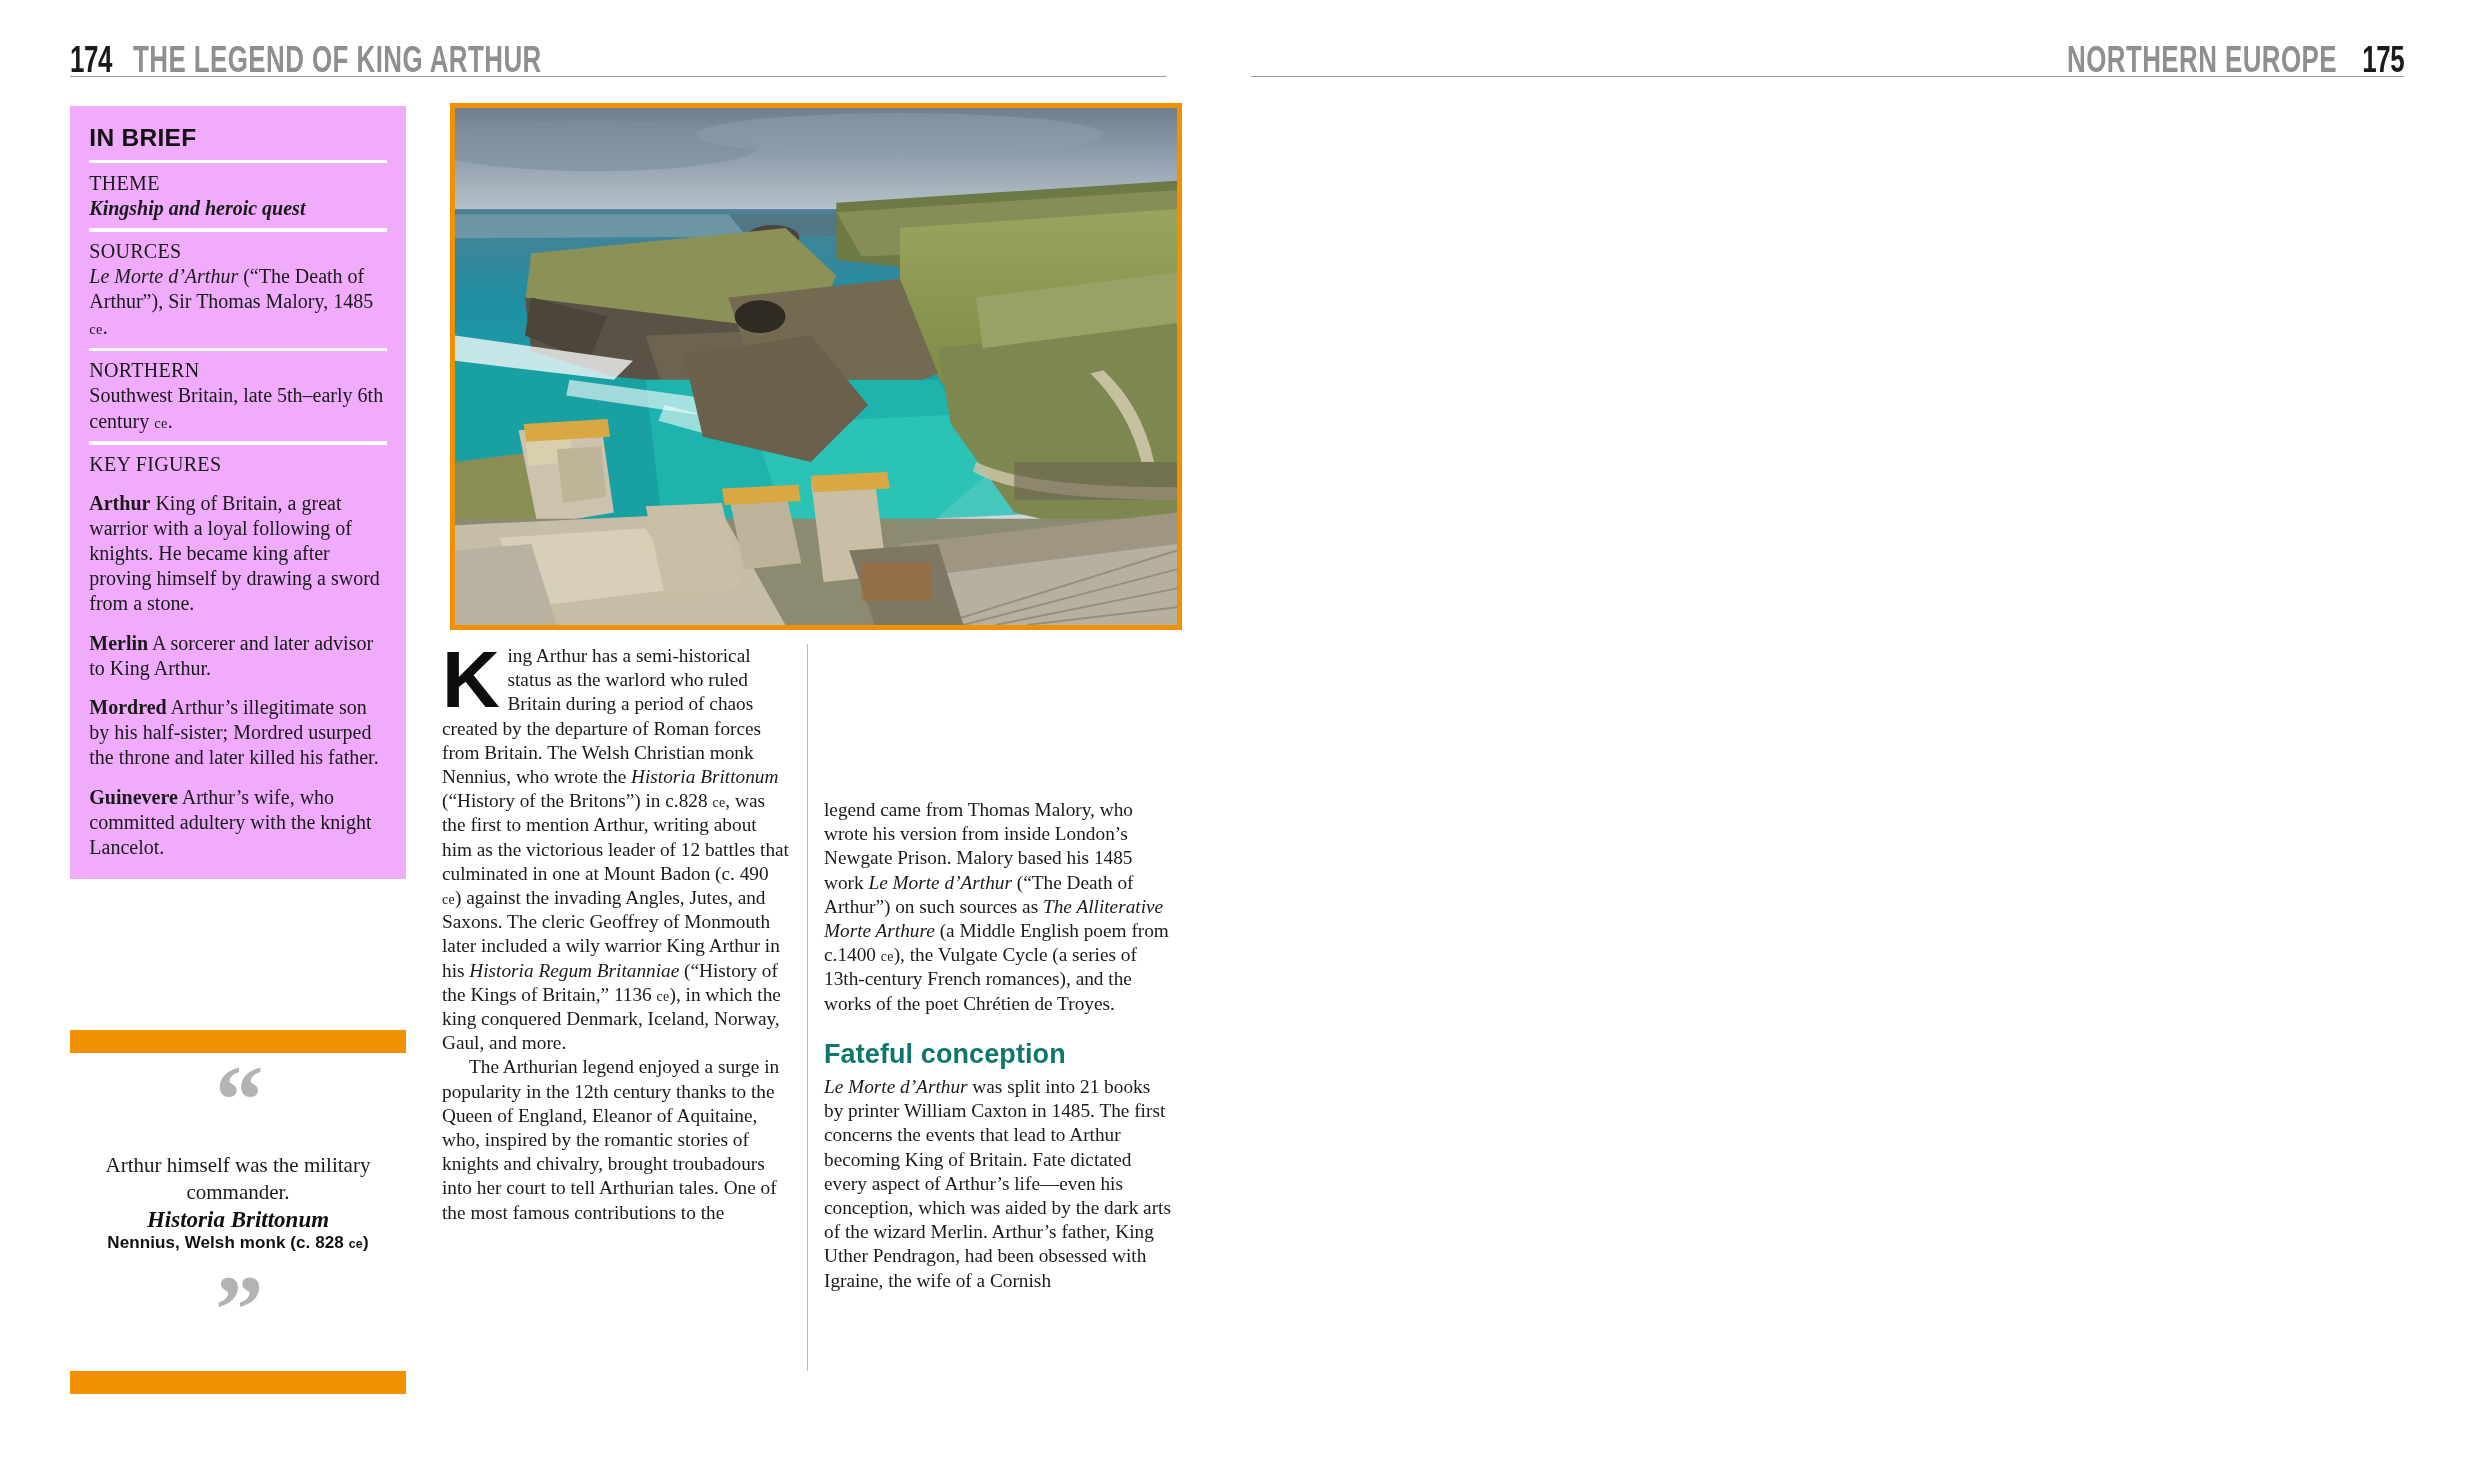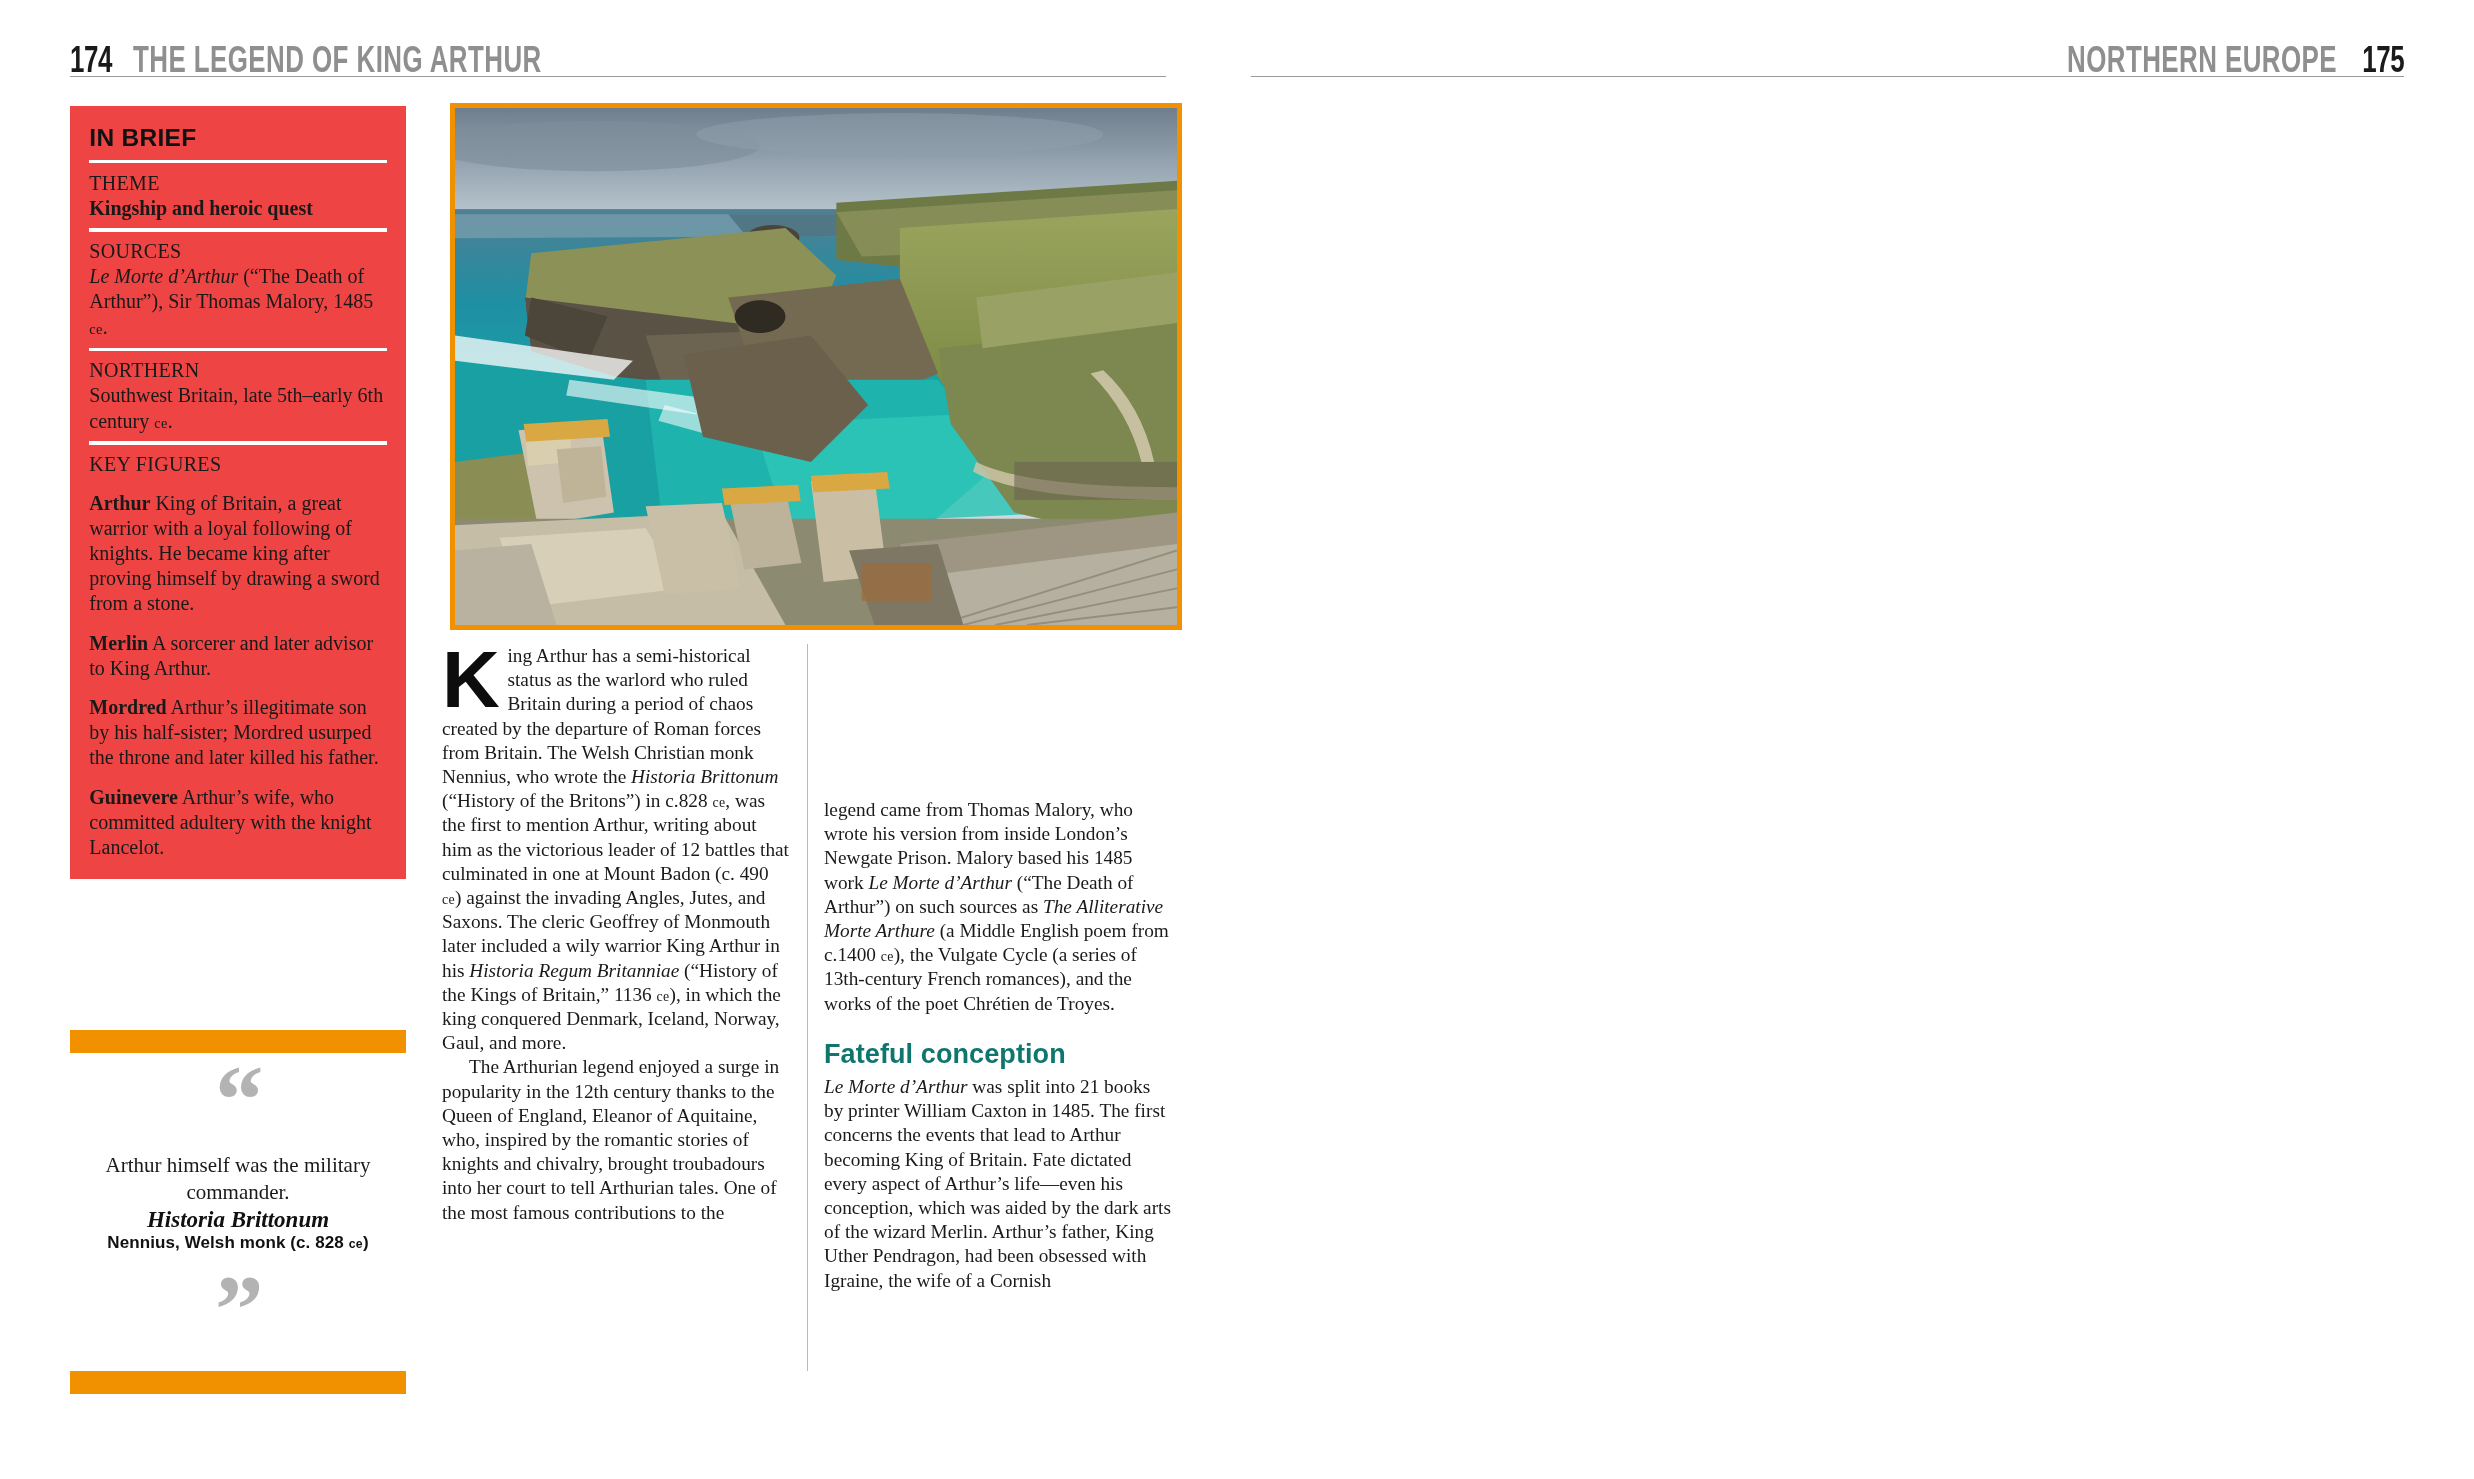--- a/index.html
+++ b/index.html
@@ -38,31 +38,31 @@
     position:absolute;height:1.3px;background:#9a9a9a;top:76px;
   }
   .rule-left{left:70px;width:1096px;}
   .rule-right{left:14px;right:70px;}
 
   
   .col{position:absolute;box-sizing:border-box;}
 
   .inbrief{
     position:absolute;left:70px;top:106px;width:336px;
-    background:#ef4444;padding:18px 19.3px 19.3px 19.3px;box-sizing:border-box;
+    background:#f0abfc;padding:18px 19.3px 19.3px 19.3px;box-sizing:border-box;
   }
   .inbrief h2{
     margin:0 0 2.6px 0;
     font-family:"Liberation Sans",sans-serif;font-weight:bold;
     font-size:24.5px;letter-spacing:0.3px;color:#111;
   }
   .ib-div{height:3.2px;background:#ffffff;margin:7.7px 0 7.7px 0;}
   .ib-label{font-size:20px;color:#191919;letter-spacing:0.3px;line-height:1.22;}
   .ib-val{font-size:20px;color:#191919;line-height:1.26;margin-top:0.6px;}
-  .ib-val b{font-weight:bold;}
+  .ib-val b{font-weight:bold;font-style:italic;}
   .ib-val i{font-style:italic;}
   .sc{font-size:0.72em;letter-spacing:0.3px;}
   .kf{font-size:20px;line-height:1.26;color:#191919;margin-top:14px;}
   .kf:first-of-type{margin-top:0.6px;}
   .kf b{font-weight:bold;}
 
   
   .obar{position:absolute;background:#f29100;height:23px;}
 
   

